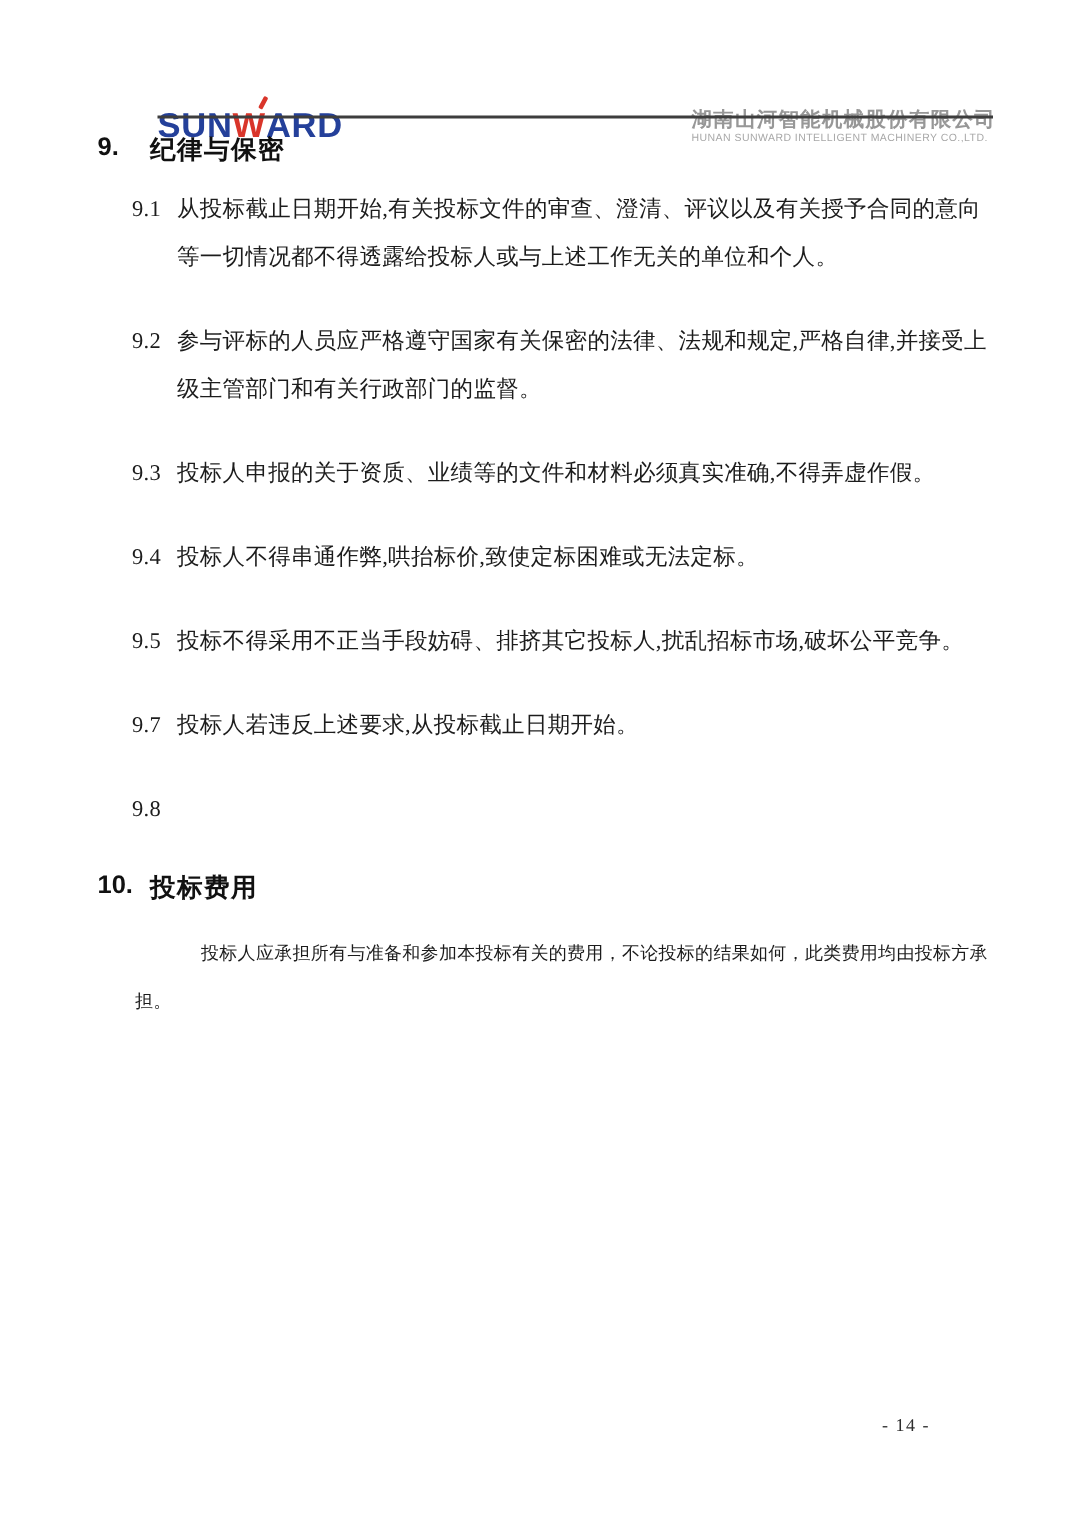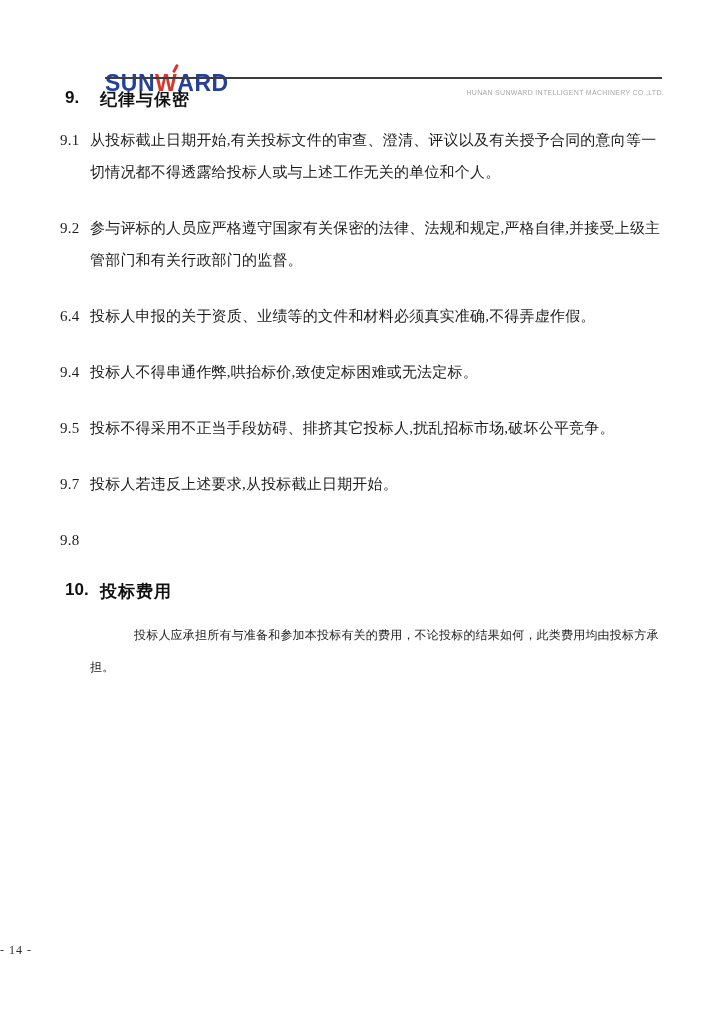--- a/index.html
+++ b/index.html
@@ -67,21 +67,21 @@
     display:flex;
     margin-left:65px;
     font-family:"Liberation Sans","DejaVu Sans",sans-serif;
     font-weight:bold;
     font-size:17px;
     color:#111;
     letter-spacing:1px;
   }
   .sec-heading .sec-num{width:35px;letter-spacing:0;}
   .sec9-heading{margin-bottom:13px;}
-  .items{margin-left:60px;margin-right:58px;}
+  .items{margin-left:88px;margin-right:58px;}
   .item{
     display:flex;
     margin-bottom:24px;
     font-size:15px;
     line-height:32px;
     letter-spacing:0.2px;
   }
   .item .inum{flex:0 0 30px;font-family:"Liberation Serif","DejaVu Serif",serif;}
   .item .itext{flex:1;}
   .item .phone-line{margin-left:-12px;}
@@ -93,34 +93,35 @@
     line-height:32px;
     letter-spacing:0.2px;
     text-indent:44px;
     margin-top:16px;
   }
   
   .footer{
     position:absolute;
     left:0;width:620px;
     top:943px;
-    text-align:left;
+    text-align:right;
     font-size:12px;
     color:#2e2e2e;
     letter-spacing:1px;
   }
 </style>
 </head>
 <body>
 
 <div class="page">
 
   <div class="header">
     <div class="logo"><span>SUN</span><span class="w">W</span><span>ARD</span></div>
     <div class="company">
+      <div class="company-cn">湖南山河智能机械股份有限公司</div>
       <div class="company-en">HUNAN SUNWARD INTELLIGENT MACHINERY CO.,LTD.</div>
     </div>
   </div>
   <div class="header-rule"></div>
 
   <div class="content">
 
     <div class="sec-heading sec9-heading">
       <span class="sec-num">9.</span>
       <span>纪律与保密</span>
@@ -132,21 +133,21 @@
         <span class="inum">9.1</span>
         <span class="itext">从投标截止日期开始,有关投标文件的审查、澄清、评议以及有关授予合同的意向等一切情况都不得透露给投标人或与上述工作无关的单位和个人。</span>
       </div>
 
       <div class="item">
         <span class="inum">9.2</span>
         <span class="itext">参与评标的人员应严格遵守国家有关保密的法律、法规和规定,严格自律,并接受上级主管部门和有关行政部门的监督。</span>
       </div>
 
       <div class="item">
-        <span class="inum">6.4</span>
+        <span class="inum">9.3</span>
         <span class="itext">投标人申报的关于资质、业绩等的文件和材料必须真实准确,不得弄虚作假。</span>
       </div>
 
       <div class="item">
         <span class="inum">9.4</span>
         <span class="itext">投标人不得串通作弊,哄抬标价,致使定标困难或无法定标。</span>
       </div>
 
       <div class="item">
         <span class="inum">9.5</span>

